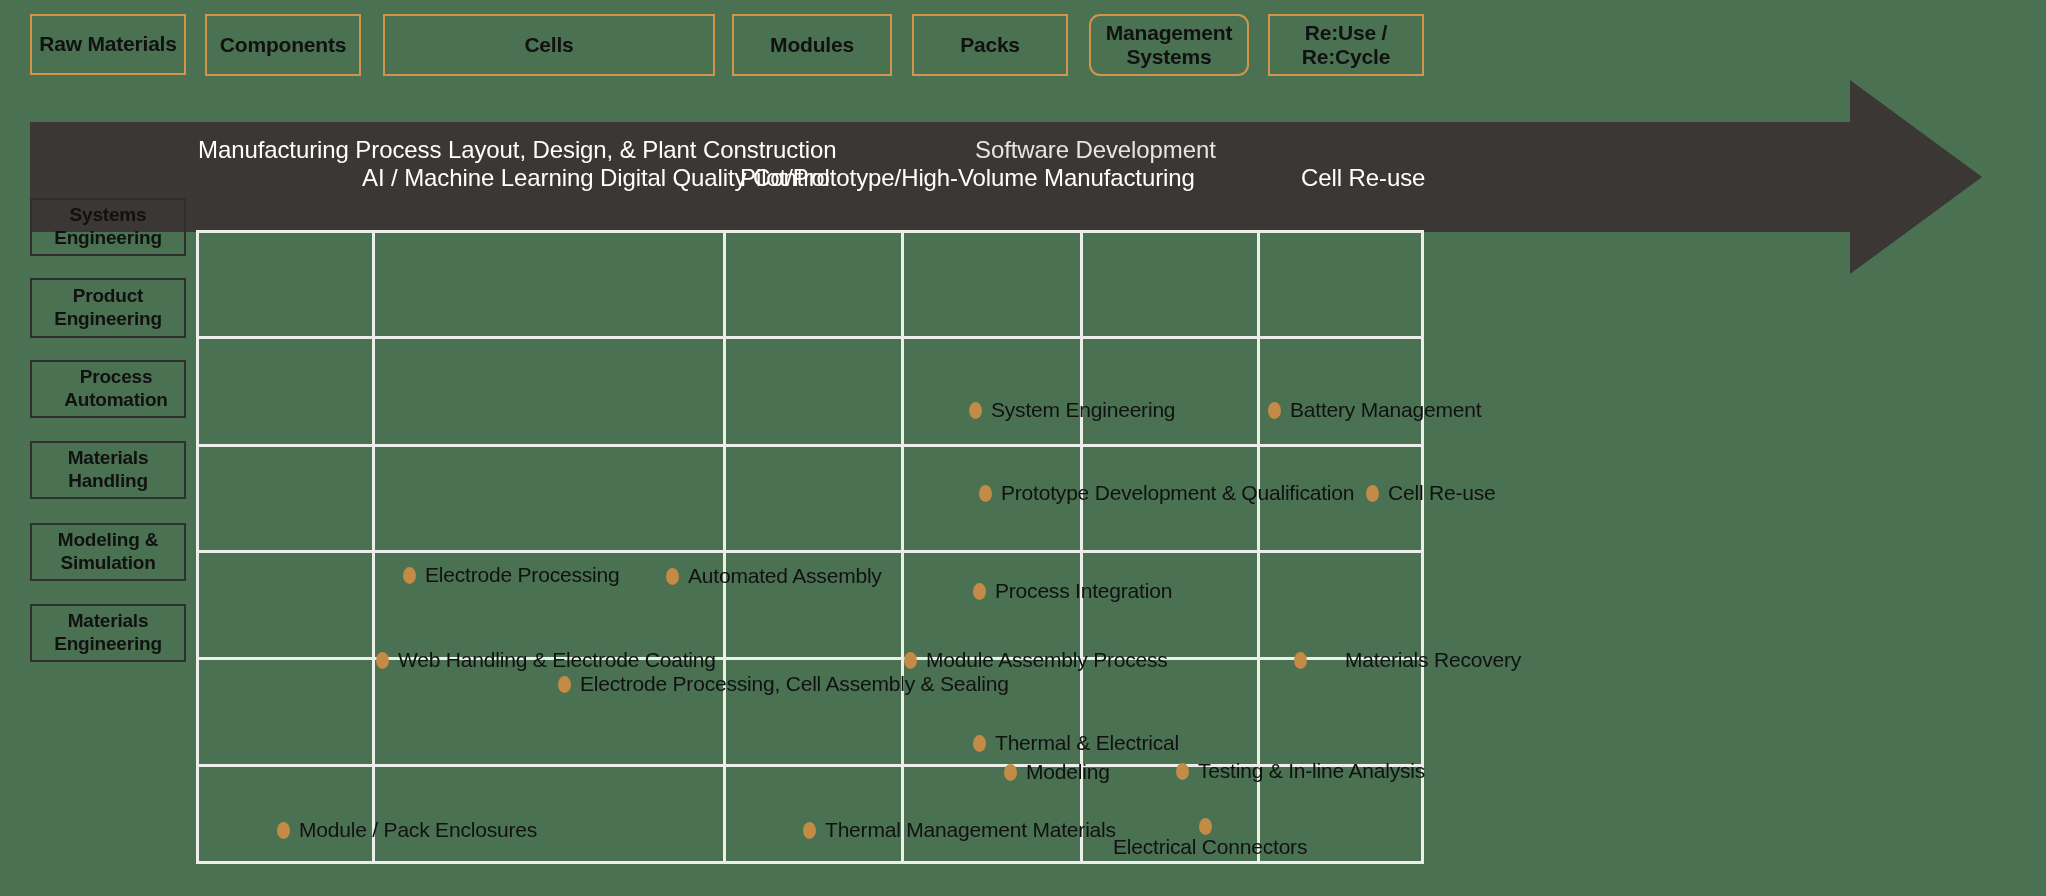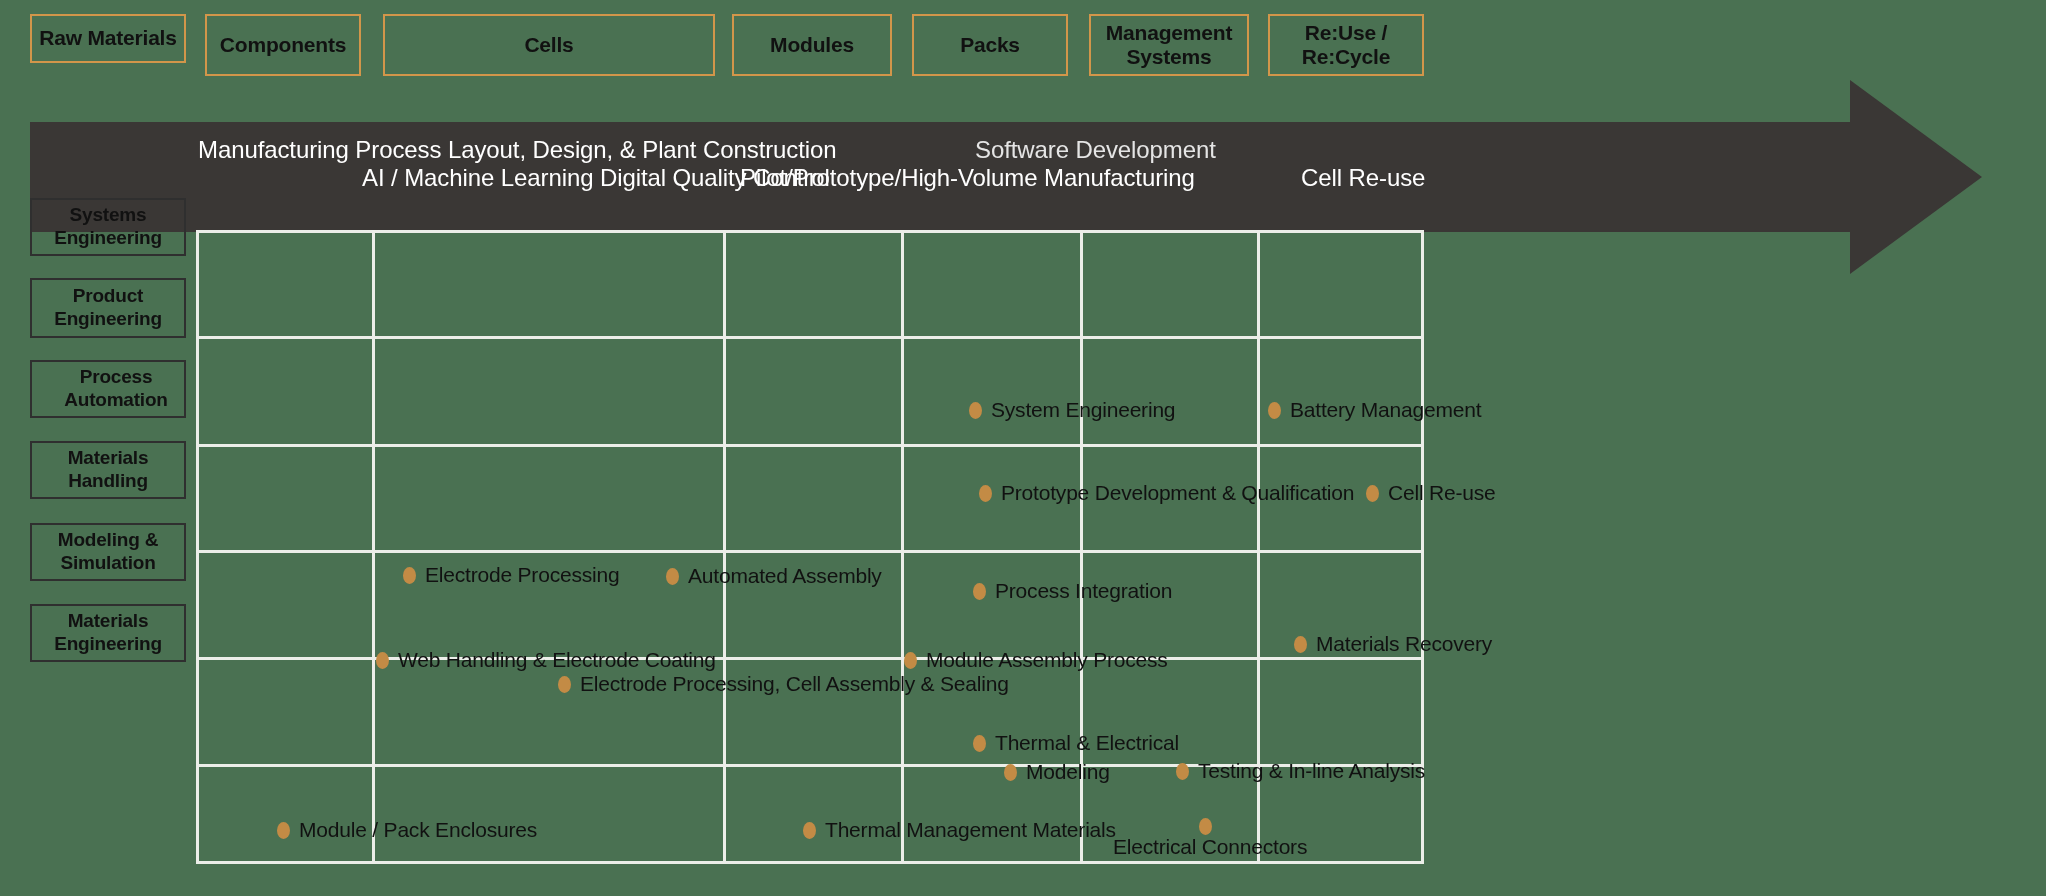--- a/index.html
+++ b/index.html
@@ -97,36 +97,36 @@
     flex:0 0 auto;
   }
   .item-text{display:inline-block;}
 </style>
 </head>
 <body>
 
 <div class="stage">
 
   <div class="stage-boxes">
-      <div class="stage-box" style="left: 30px; top: 14px; width: 156px; height: 49px; border-color: rgb(210, 150, 74);">
+      <div class="stage-box" style="left: 30px; top: 14px; width: 156px; height: 61px; border-color: rgb(210, 150, 74);">
         <span>Raw Materials</span>
       </div>
       <div class="stage-box" style="left: 383px; top: 14px; width: 332px; height: 62px; border-color: rgb(210, 150, 74);">
         <span>Cells</span>
       </div>
       <div class="stage-box" style="left: 205px; top: 14px; width: 156px; height: 62px; border-color: rgb(210, 150, 74);">
         <span>Components</span>
       </div>
       <div class="stage-box" style="left: 732px; top: 14px; width: 160px; height: 62px; border-color: rgb(210, 150, 74);">
         <span>Modules</span>
       </div>
       <div class="stage-box" style="left: 912px; top: 14px; width: 156px; height: 62px; border-color: rgb(210, 150, 74);">
         <span>Packs</span>
       </div>
-      <div class="stage-box" style="left: 1089px; top: 14px; width: 160px; height: 62px; border-color: rgb(210, 150, 74);">
+      <div class="stage-box" style="left: 1089px; top: 14px; width: 160px; height: 62px; border-color: rgb(210, 150, 74); border-radius: 11px;">
         <span>Management<br>Systems</span>
       </div>
       <div class="stage-box" style="left: 1268px; top: 14px; width: 156px; height: 62px; border-color: rgb(210, 150, 74);">
         <span>Re:Use /<br>Re:Cycle</span>
       </div>
     </div>
 
   <div class="arrow-band">
     <div class="arrow-rect"></div>
     <div class="arrow-head"></div>
@@ -202,21 +202,21 @@
         <span class="item-text">Process Integration</span>
       </div>
       <div class="item" style="left: 180px; top: 418px;">
         <span class="dot" style="background: rgb(195, 139, 69);"></span>
         <span class="item-text">Web Handling &amp; Electrode Coating</span>
       </div>
       <div class="item" style="left: 708px; top: 418px;">
         <span class="dot" style="background: rgb(195, 139, 69);"></span>
         <span class="item-text">Module Assembly Process</span>
       </div>
-      <div class="item" style="left: 1098px; top: 402px;">
+      <div class="item" style="left: 1098px; top: 418px; gap: 29px;">
         <span class="dot" style="background: rgb(195, 139, 69);"></span>
         <span class="item-text">Materials Recovery</span>
       </div>
       <div class="item" style="left: 362px; top: 442px;">
         <span class="dot" style="background: rgb(195, 139, 69);"></span>
         <span class="item-text">Electrode Processing, Cell Assembly &amp; Sealing</span>
       </div>
       <div class="item" style="left: 777px; top: 501px;">
         <span class="dot" style="background: rgb(195, 139, 69);"></span>
         <span class="item-text">Thermal &amp; Electrical</span>

